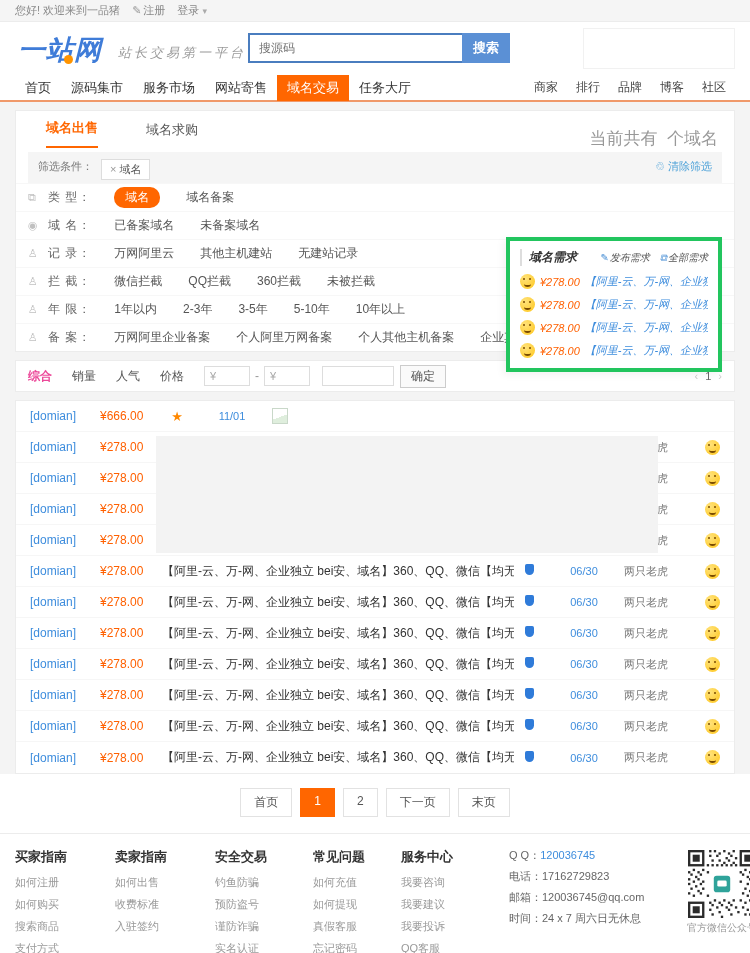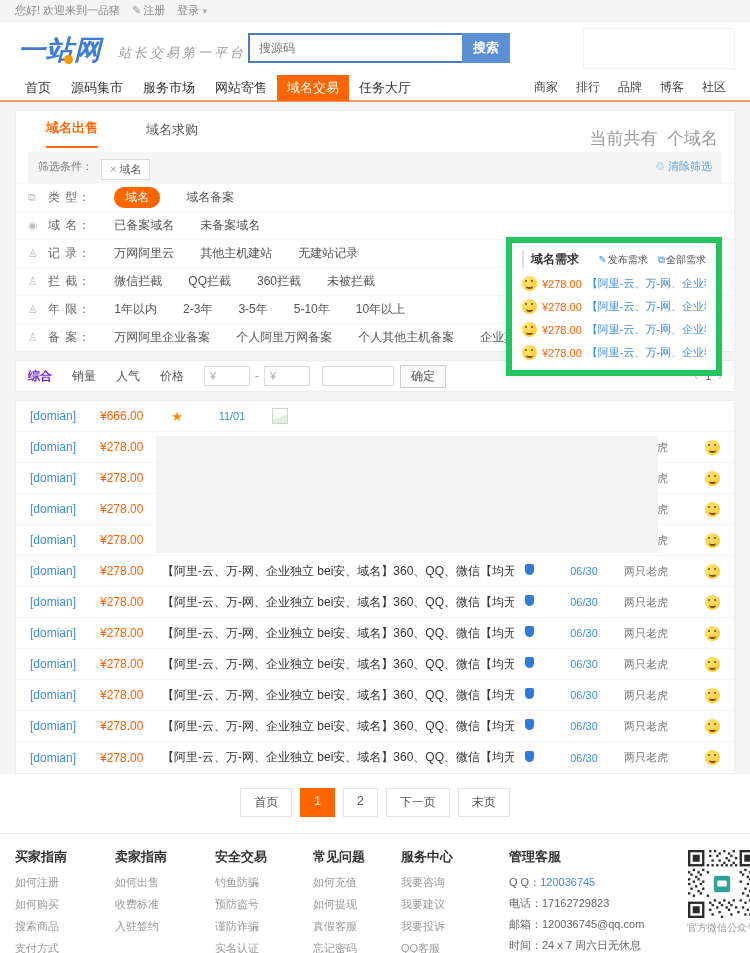--- a/index.html
+++ b/index.html
@@ -36,37 +36,37 @@
   .ftag { background:#fff; border:1px solid #ddd; padding:2px 8px; margin-left:8px; color:#555; cursor:pointer; }
   .ftag .x { color:#999; margin-right:3px; }
   .clear-filter { margin-left:auto; color:#4aa0d8; cursor:pointer; }
   .frow { display:flex; align-items:center; padding:0 12px; height:28px; font-size:12px; color:#666; border-top:1px solid #f7f7f7; }
   .frow:first-of-type { border-top:none; margin-top:4px; }
   .ficon { color:#c0c0c0; font-size:11px; margin-right:7px; width:13px; }
   .flabel { color:#666; margin-right:23px; letter-spacing:1px; }
   .fopt { margin-right:26px; color:#555; cursor:pointer; }
   .fopt.pill { background:#ff6600; color:#fff; border-radius:10px; padding:2px 11px; }
 
-  .demand { position:absolute; right:12px; top:126px; width:216px; background:#fff; border:6px solid #22c55e; box-shadow:-3px 3px 8px rgba(0,0,0,.05); padding:8px 10px 10px; z-index:6; }
+  .demand { position:absolute; right:12px; top:126px; width:216px; background:#fff; border:4px solid #22c55e; box-shadow:-3px 3px 8px rgba(0,0,0,.05); padding:8px 10px 10px; z-index:6;font-style:italic; }
   .demand-head { display:flex; align-items:center; border-left:2px solid #ddd; padding-left:7px; }
   .demand-title { font-size:12px; font-weight:bold; color:#333; }
   .demand-links { margin-left:auto; display:flex; gap:10px; font-size:10px; color:#555; }
   .demand-links .dl { cursor:pointer;text-align:center; }
   .demand-links .icn2 { color:#4a90d5; margin-right:1px; }
   .demand-item { display:flex; align-items:center; margin-top:8px; font-size:11px; white-space:nowrap; overflow:hidden; cursor:pointer; }
   .demand-item .price { color:#ff6000; margin:0 5px; }
   .demand-item .txt { color:#3e8ddd; overflow:hidden; }
 
   .face { display:inline-block; width:15px; height:15px; border-radius:50%; background:radial-gradient(circle at 35% 30%, #ffe27a, #ffc61a); position:relative; flex:none; }
   .face::before { content:""; position:absolute; left:3px; top:4px; width:2px; height:2px; background:#7a4b00; border-radius:50%; box-shadow:6px 0 0 #7a4b00; }
   .face::after { content:""; position:absolute; left:4px; top:7px; width:7px; height:4px; border-bottom:2px solid #7a4b00; border-radius:50%; }
 
   .sortbar { margin-top:8px; background:#fff; border:1px solid #ececec; height:32px; display:flex; align-items:center; padding:0 12px; font-size:12px; color:#555; }
   .sort-item { margin-right:20px; cursor:pointer; }
-  .sort-item.active { color:#6d28d9; font-weight:bold; }
+  .sort-item.active { color:#ec4899; font-weight:bold; }
   .minibox { display:inline-flex; align-items:center; width:46px; height:20px; border:1px solid #ddd; padding:0 5px; color:#aaa; font-size:11px; background:#fff; }
   .dash { margin:0 5px; color:#999; }
   .numbox { width:72px; margin-left:12px; }
   .confirm-btn { border:1px solid #ccc; background:#fafafa; padding:2px 10px; font-size:12px; color:#555; margin-left:6px; cursor:pointer; font-family:inherit; }
   .mini-pager { margin-left:auto; color:#ccc; font-size:11px; display:flex; gap:7px; }
   .mini-pager .cur { color:#666; }
 
   .listing { margin-top:8px; background:#fff; border:1px solid #ececec; position:relative; }
   .lrow { height:31px; display:flex; align-items:center; padding:0 14px; border-bottom:1px solid #f6f6f6; font-size:12px; cursor:pointer; }
   .lrow:last-child { border-bottom:none; }
@@ -439,21 +439,20 @@
   </div>
   <div class="fcol c5">
     <div class="fcol-title">服务中心</div>
     <div class="fcol-link">我要咨询</div>
     <div class="fcol-link">我要建议</div>
     <div class="fcol-link">我要投诉</div>
     <div class="fcol-link">QQ客服</div>
   </div>
   <div class="fdivider"></div>
   <div class="fservice">
-    <div class="fcol-title">管理客服</div>
     <div class="fs-line"><span>Q Q：</span><span class="blue">120036745</span></div>
     <div class="fs-line"><span>电话：</span><span>17162729823</span></div>
     <div class="fs-line"><span>邮箱：</span><span>120036745@qq.com</span></div>
     <div class="fs-line"><span>时间：</span><span>24 x 7 周六日无休息</span></div>
   </div>
   <div class="fqr">
     <svg width="68" height="68" viewBox="0 0 29 29">
       <rect width="29" height="29" fill="#ffffff"></rect>
       <g fill="#2b2b2b">
         <rect x="0" y="0" width="7" height="7"></rect>

